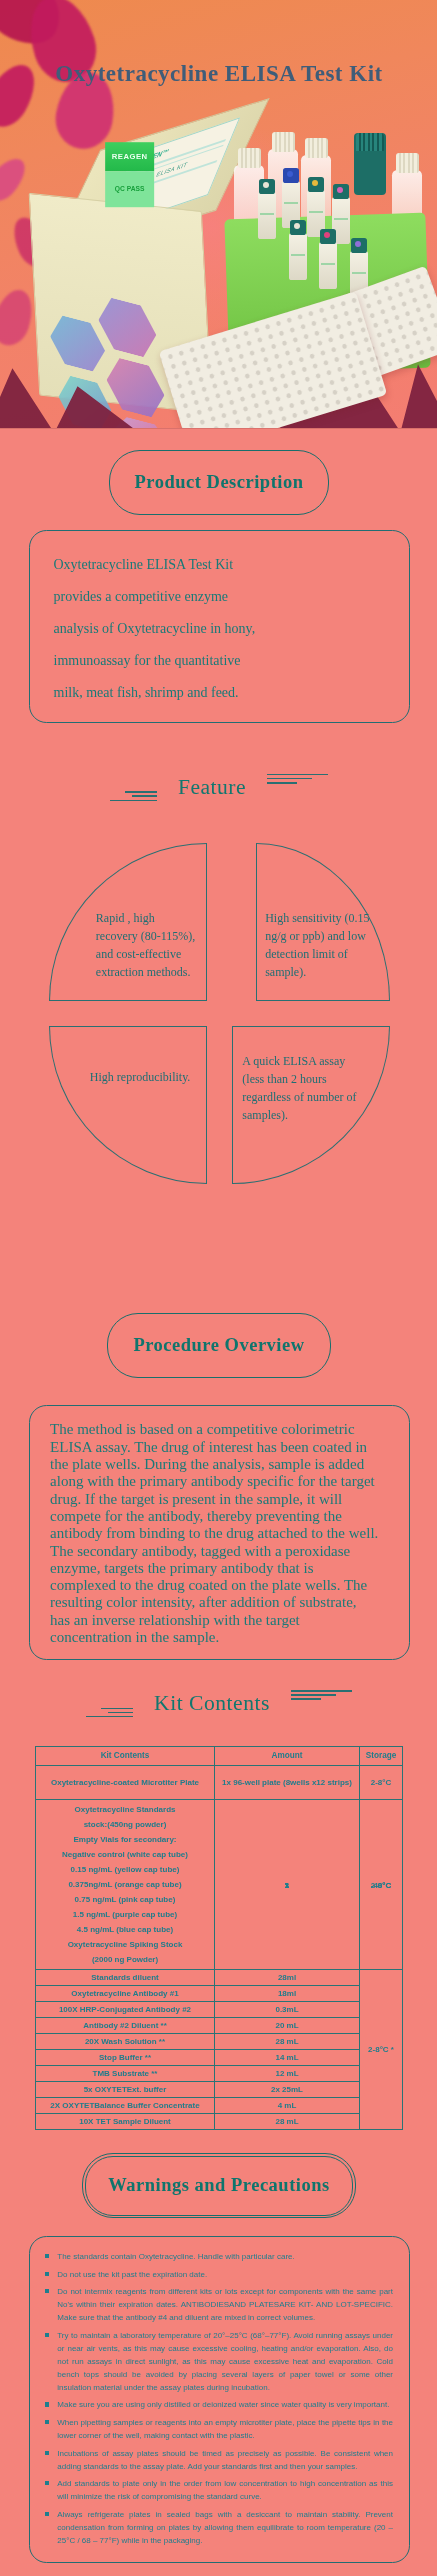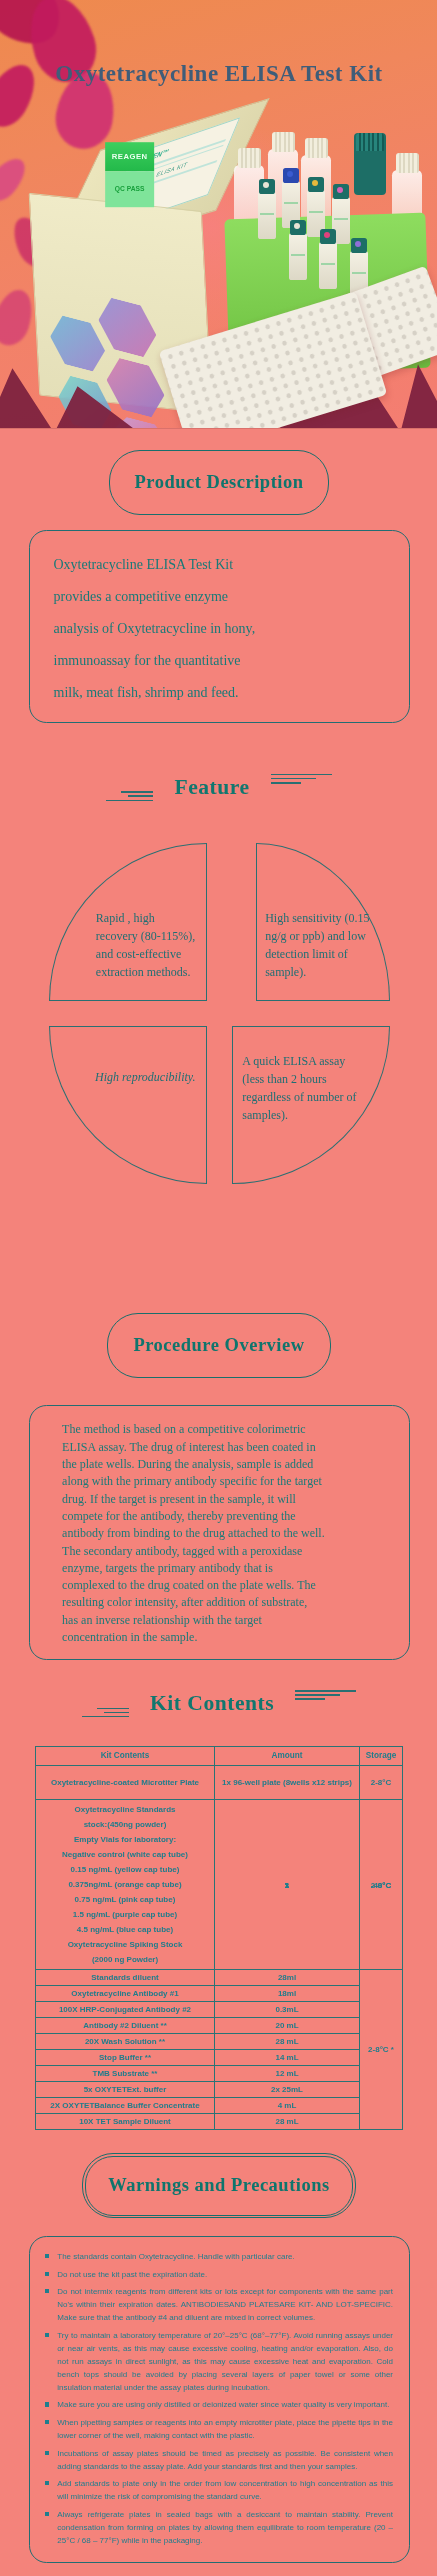--- a/index.html
+++ b/index.html
@@ -67,21 +67,21 @@
     font-size:23px;font-weight:bold;color:#3f5d79;letter-spacing:0.5px;}
   
   .content{position:absolute;left:0;top:428px;width:438px;height:2739px;background:#f4837b;border-top:0.5px solid rgba(140,60,60,.25);}
   .pill-wrap{text-align:center;}
   .pill{display:inline-block;border:1.5px solid #196e6c;border-radius:31px;padding:21px 25px;color:#0f756d;font-weight:bold;font-size:18.5px;letter-spacing:0.5px;background:transparent;position:relative;}
   .pill.double:after{content:"";position:absolute;inset:1.5px;border:1px solid #196e6c;border-radius:28px;pointer-events:none;}
   .box{width:381px;margin:0 auto;border:1px solid #226d73;border-radius:17.5px;box-sizing:border-box;}
   .desc-box{padding:17.5px 20.6px 13.4px 24px;}
   .desc-line{display:block;color:#187a78;font-size:14px;line-height:32px;}
   .sec-head{display:flex;justify-content:center;align-items:center;gap:5.2px;}
-  .sec-head h2{margin:16px;color:#11776f;font-size:21.6px;font-weight:bold;letter-spacing:0.5px;}
+  .sec-head h2{margin:16px;color:#11776f;font-size:21.6px;font-weight:normal;letter-spacing:0.5px;}
   .deco i{display:block;height:1.5px;background:#2a6f72;margin:2.6px 0 2.6px auto;}
   .deco-l{margin-top:17.5px;}
   .deco-l i:nth-child(1){width:32px;}
   .deco-l i:nth-child(2){width:25px;}
   .deco-l i:nth-child(3){width:47px;}
   .deco-r{margin-bottom:17.5px;}
   .deco-r i{margin:2.6px auto 2.6px 0;}
   .deco-r i:nth-child(1){width:61px;}
   .deco-r i:nth-child(2){width:45px;}
   .deco-r i:nth-child(3){width:30px;}
@@ -91,21 +91,21 @@
   .q-tl{border-top-left-radius:100%;}
   .q-tr{border-top-right-radius:100%;margin-left:24px;}
   .q-bl{border-bottom-left-radius:100%;}
   .q-br{border-bottom-right-radius:100%;}
   .q-tl .qtxt{position:absolute;right:7.2px;bottom:18.5px;width:103px;text-align:left;}
   .q-tr .qtxt{position:absolute;left:8.2px;bottom:18.5px;width:116px;}
   .q-bl .qtxt{position:absolute;right:5.2px;top:41px;width:111px;}
   .q-br .qtxt{position:absolute;left:9.3px;top:25px;width:116px;}
   
   .proc-box{padding:15.5px 18.5px 12.4px 20.6px;}
-  .proc-line{display:block;color:#1b7a78;font-size:12px;line-height:17.3px;margin-left:12px;}
+  .proc-line{display:block;color:#1b7a78;font-size:15px;line-height:17.3px;}
   
   table.kit{border-collapse:collapse;margin:0 auto;width:368px;table-layout:fixed;
     font-family:"Liberation Sans","DejaVu Sans",sans-serif;color:#1f7d8c;font-size:8px;font-weight:600;}
   table.kit col.c1{width:179px;} table.kit col.c2{width:145px;} table.kit col.c3{width:43px;}
   table.kit th,table.kit td{border:0.8px solid #2a7376;text-align:center;vertical-align:middle;padding:1px 2.1px;}
   table.kit th{font-size:8.2px;height:16.5px;}
   .row1 td{height:31px;line-height:13.4px;}
   .std-name{height:167px;}
   .std-name span{display:block;line-height:15px;}
   .std-amounts{position:relative;height:100%;}
@@ -251,21 +251,21 @@
       </span>
   </div>
   <div class="quads" style="margin-top:27px;">
     <div class="quad q-tl">
         <div class="qtxt">Rapid , high recovery (80-115%), and cost-effective extraction methods.</div>
       </div>
     <div class="quad q-tr">
         <div class="qtxt">High sensitivity (0.15 ng/g or ppb) and low detection limit of sample).</div>
       </div>
     <div class="quad q-bl">
-        <div class="qtxt" style="text-align:center;font-style:italic;">High reproducibility.</div>
+        <div class="qtxt" style="">High reproducibility.</div>
       </div>
     <div class="quad q-br">
         <div class="qtxt">A quick ELISA assay (less than 2 hours regardless of number of samples).</div>
       </div>
   </div>
 
   <div class="pill-wrap" style="margin-top:129px;">
     <div class="pill">Procedure Overview</div>
   </div>
   <div class="box proc-box" style="margin-top:27px;">
@@ -312,21 +312,21 @@
     </tr>
     <tr class="row1">
       <td>Oxytetracycline-coated Microtiter Plate</td>
       <td>1x 96-well plate (8wells x12 strips)</td>
       <td>2-8°C</td>
     </tr>
     <tr>
       <td class="std-name">
         <span>Oxytetracycline Standards</span>
         <span>stock:(450ng powder)</span>
-        <span>Empty Vials for laboratory:</span>
+        <span>Empty Vials for secondary:</span>
         <span>Negative control (white cap tube)</span>
         <span>0.15 ng/mL (yellow cap tube)</span>
         <span>0.375ng/mL (orange cap tube)</span>
         <span>0.75 ng/mL (pink cap tube)</span>
         <span>1.5 ng/mL (purple cap tube)</span>
         <span>4.5 ng/mL (blue cap tube)</span>
         <span>Oxytetracycline Spiking Stock</span>
         <span>(2000 ng Powder)</span>
       </td>
       <td>

